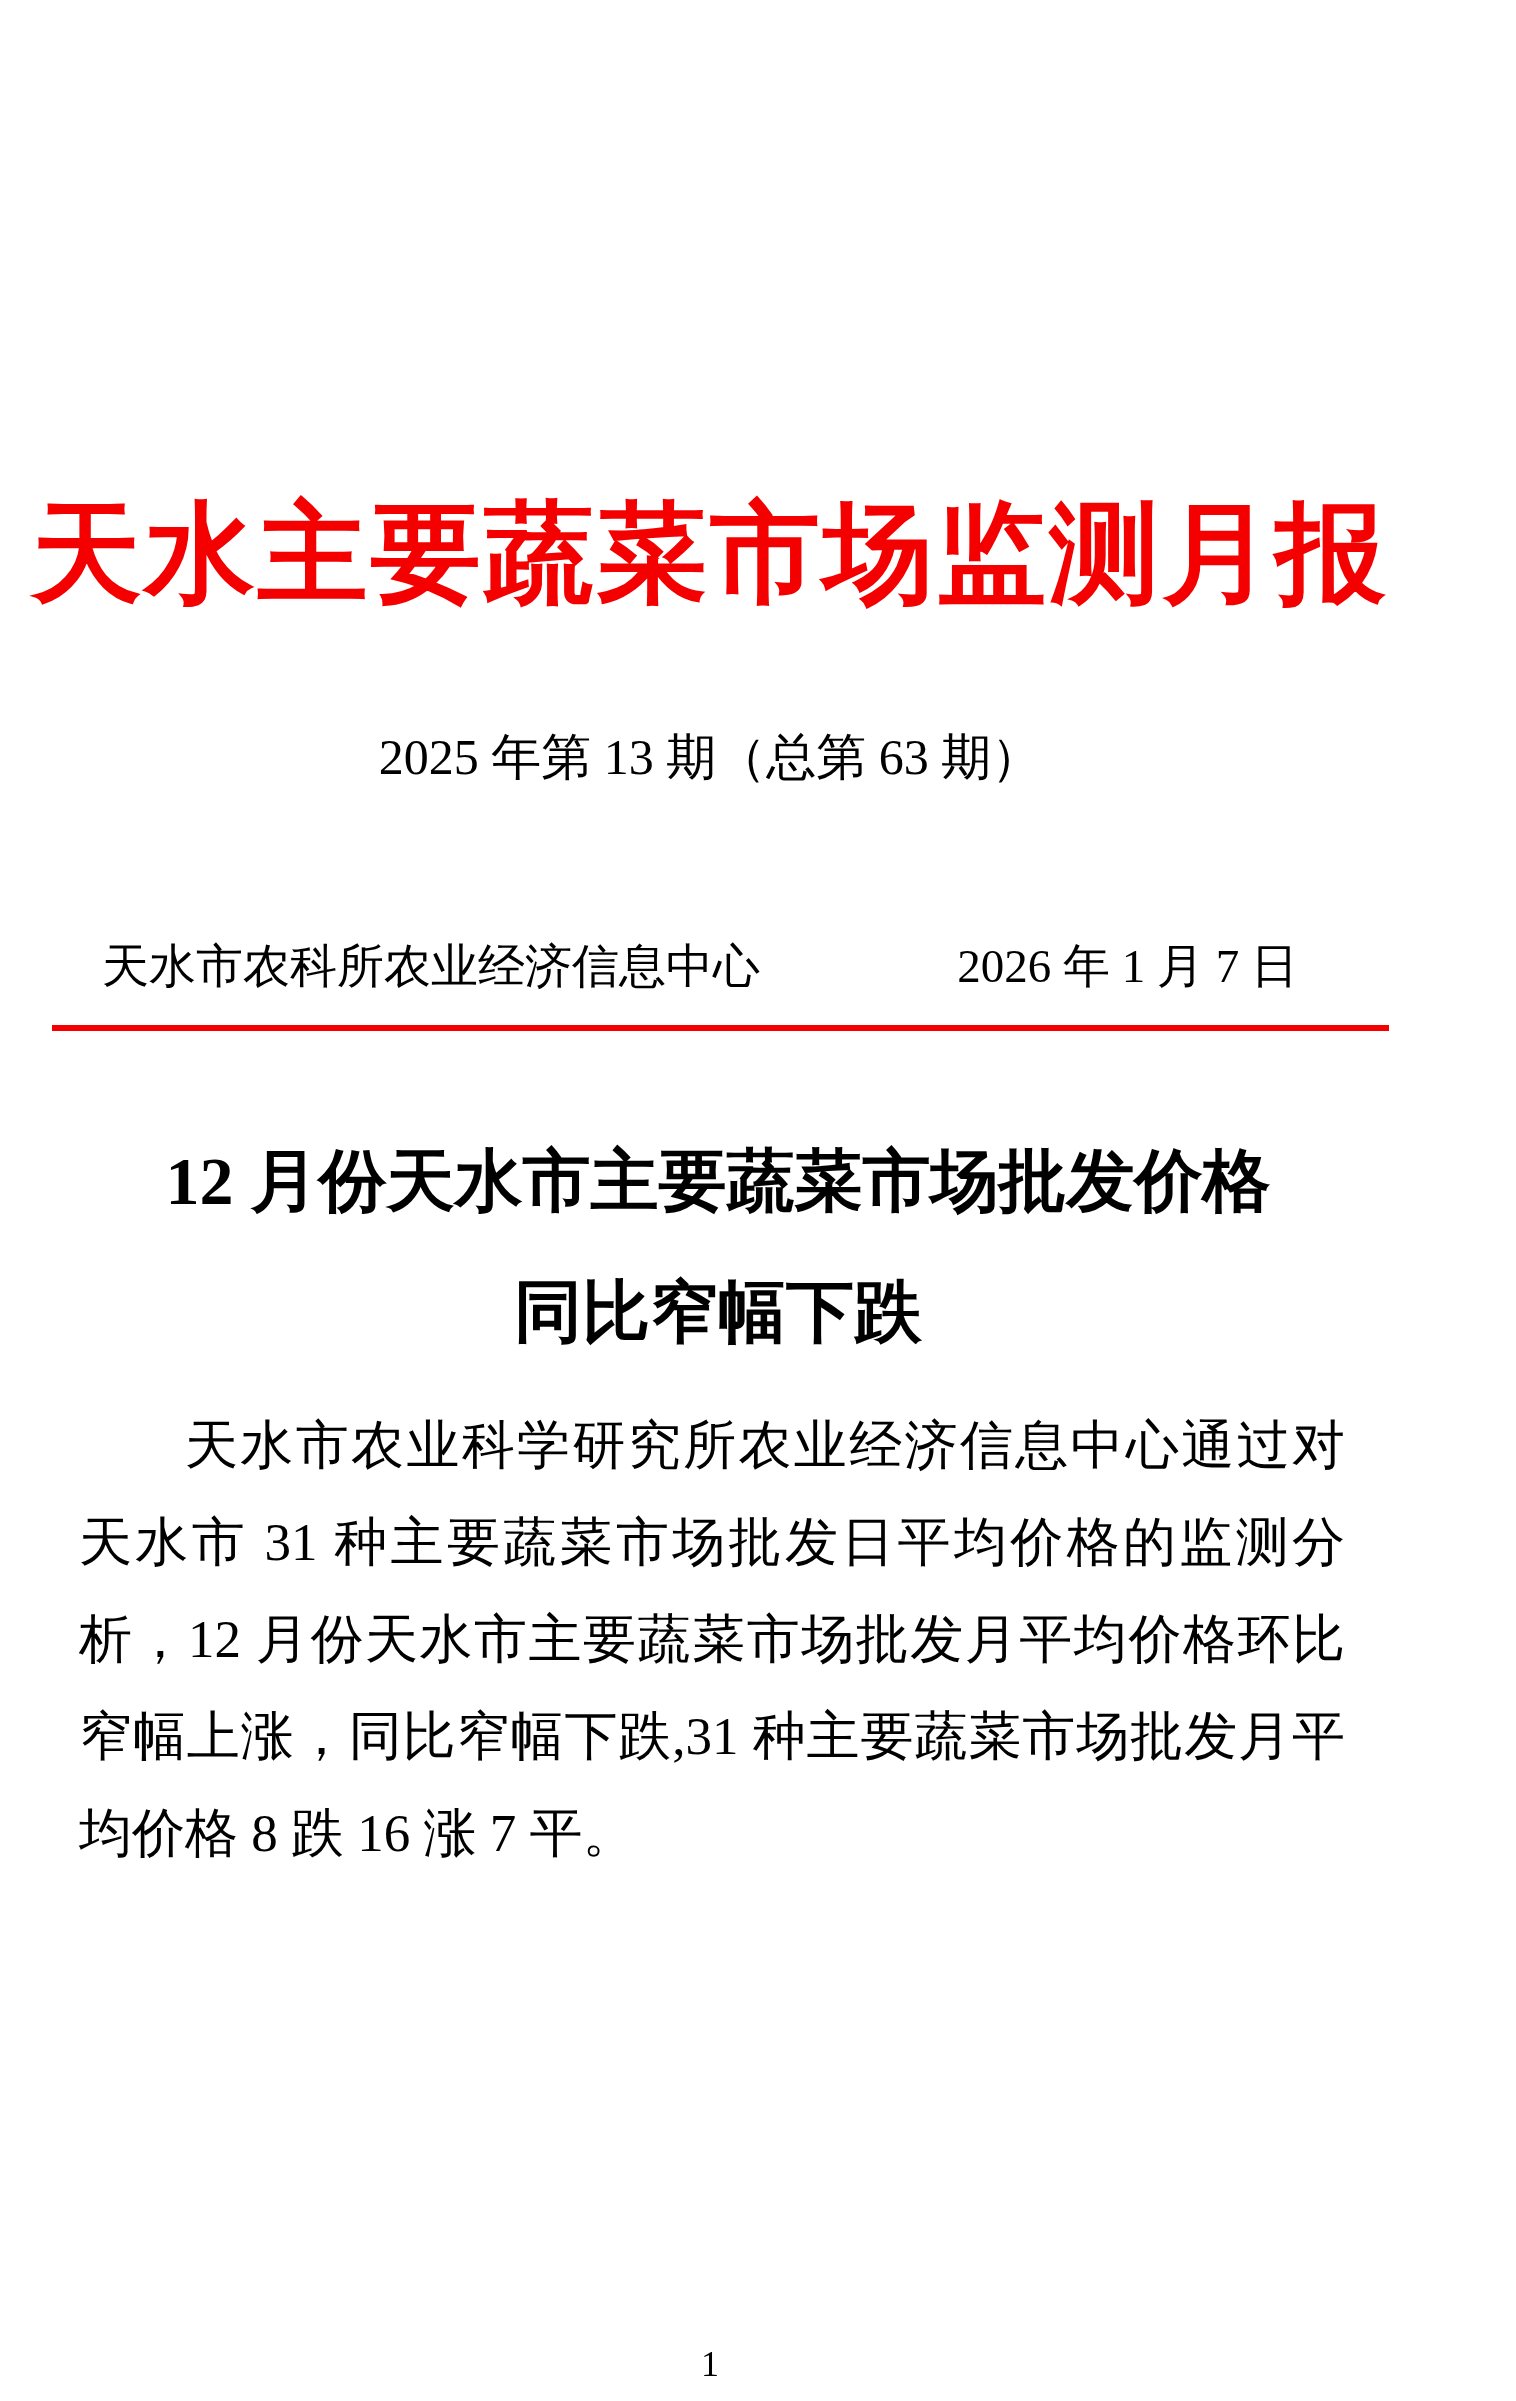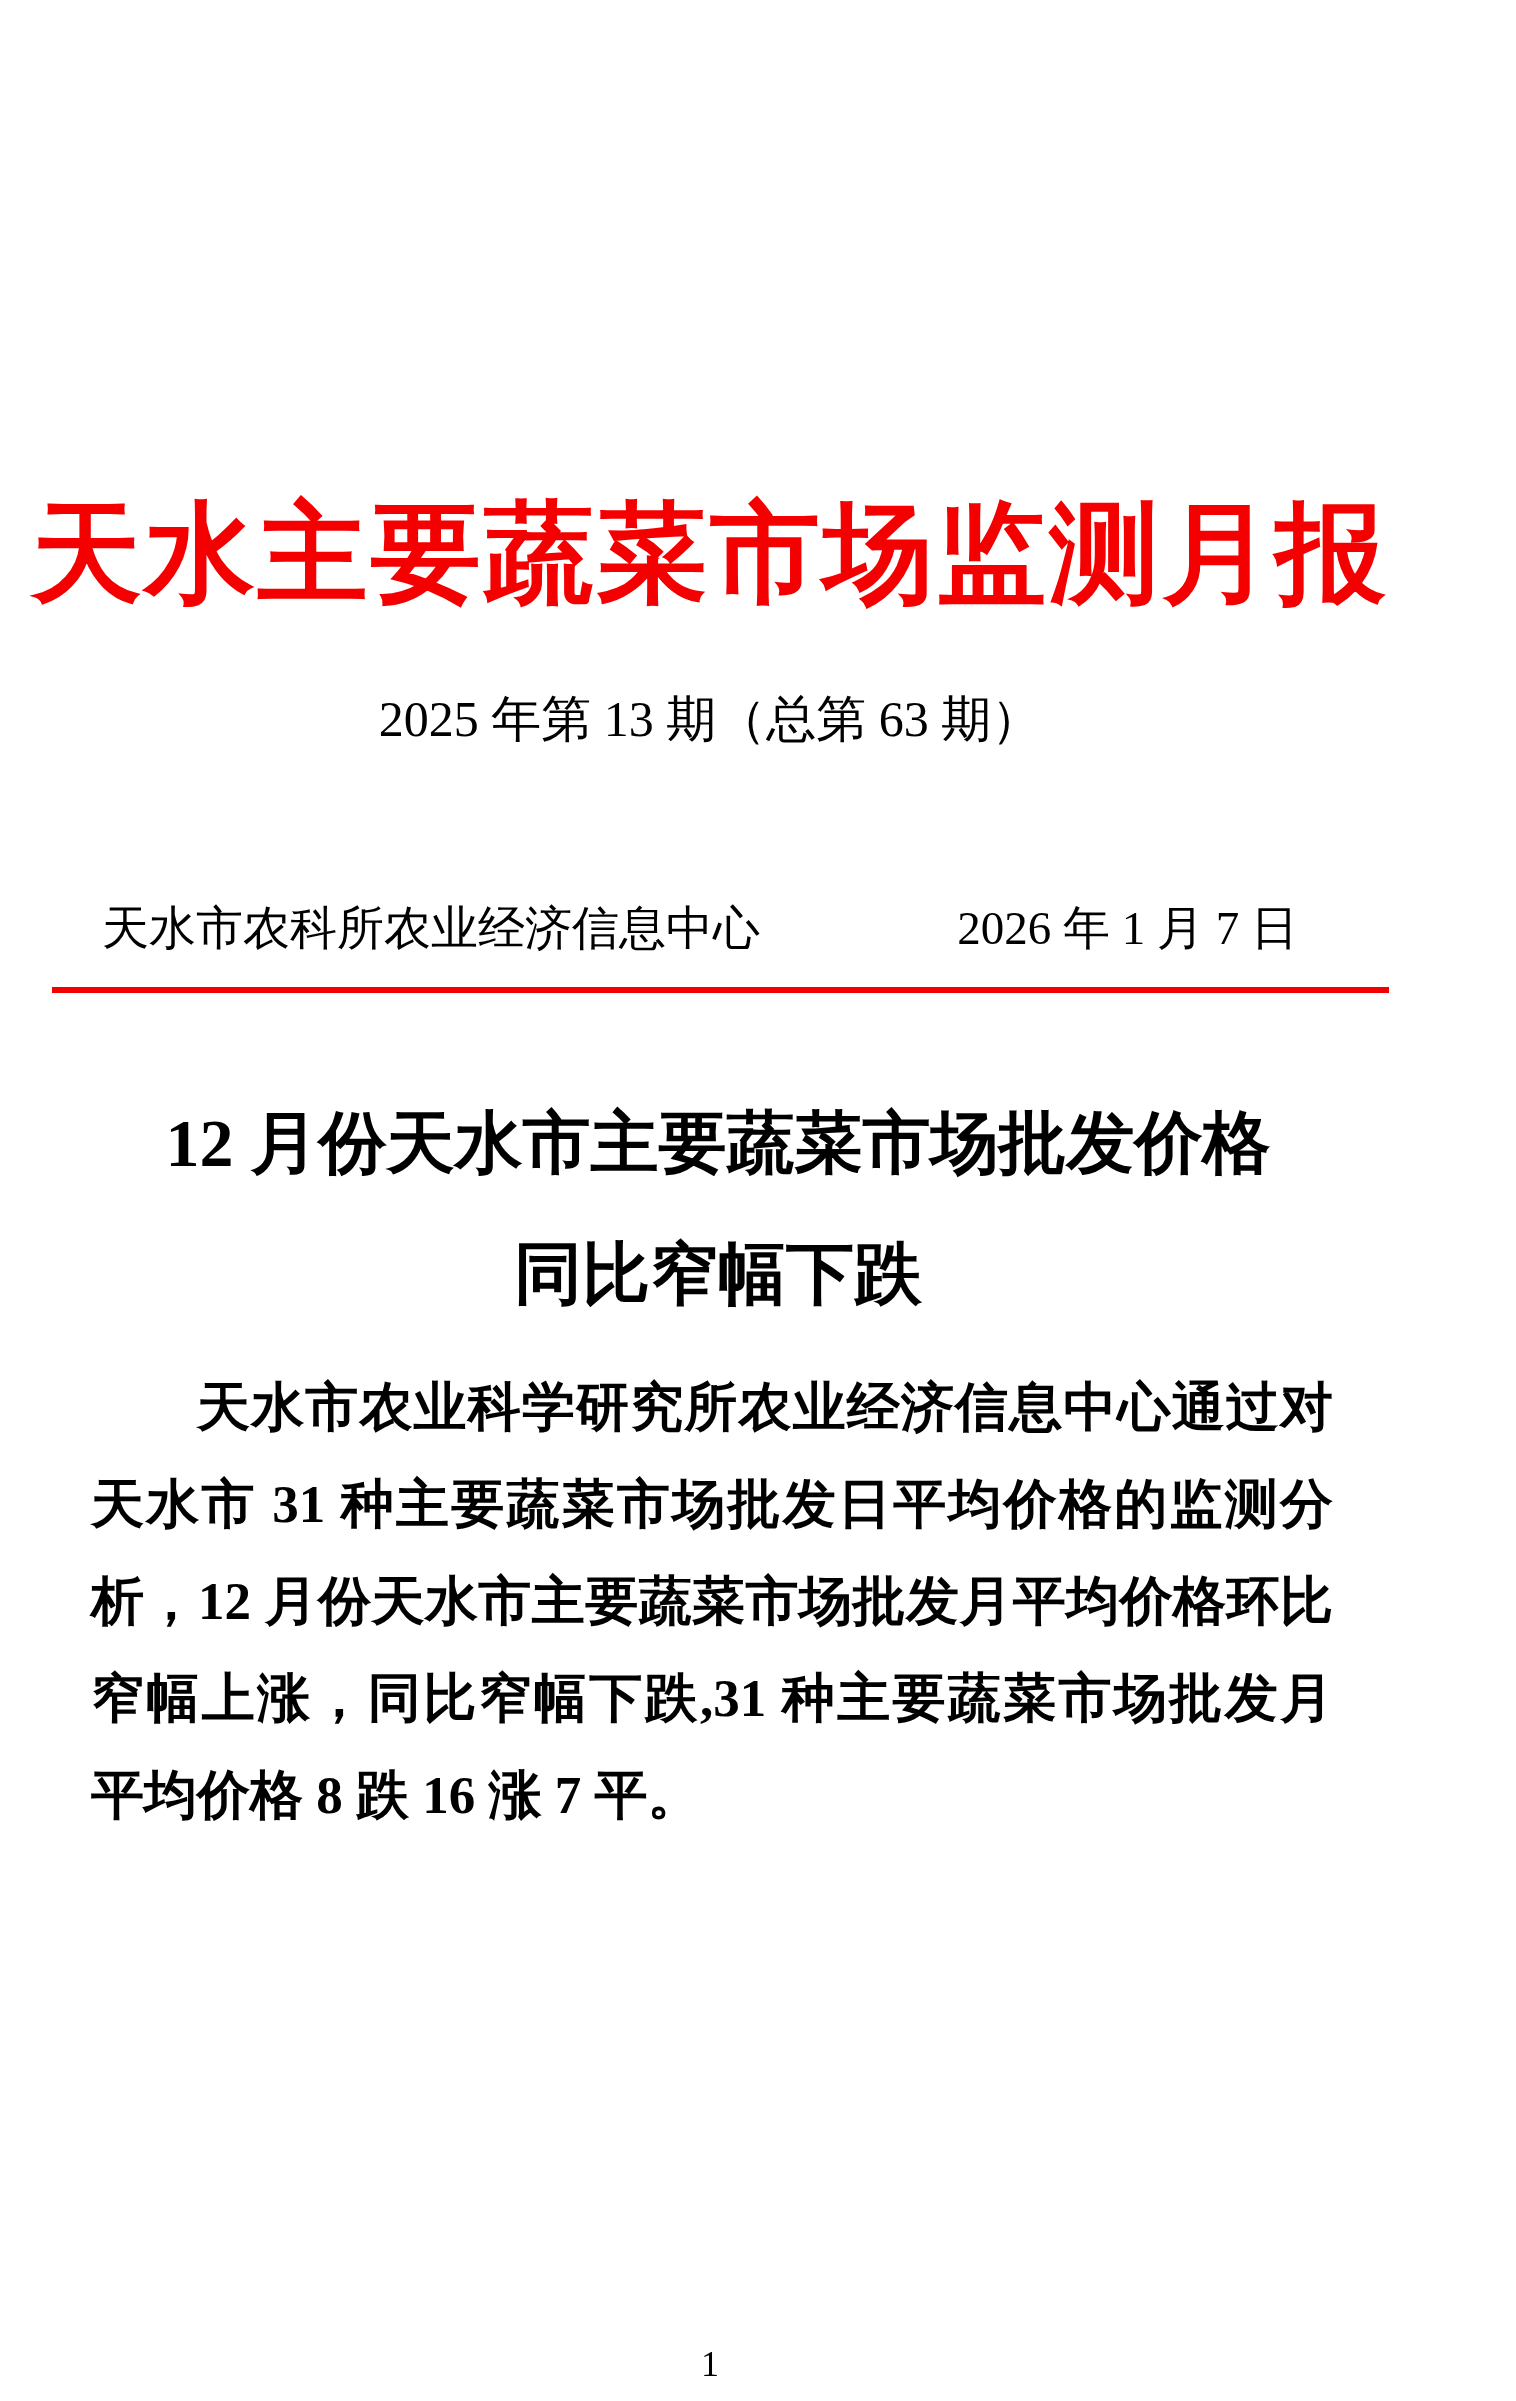--- a/index.html
+++ b/index.html
@@ -21,21 +21,21 @@
     padding-top:488px;
     text-align:center;
     font-size:110px;
     line-height:1.2;
     font-weight:700;
     letter-spacing:3.1px;
     color:var(--red);
     white-space:nowrap;
   }
   .issue-line{
-    margin-top:67px;
+    margin-top:105px;
     text-align:center;
     font-size:50px;
     line-height:1.3;
     white-space:nowrap;
   }
   .pub-row{
     margin-top:146px;
     padding:0 122px 0 102px;
     display:flex;
     justify-content:space-between;
@@ -61,23 +61,22 @@
   }
   .headline .hl{display:block;white-space:nowrap;}
   .article-body{
     margin:19px 75px 0 79px;
     font-size:53px;
     line-height:97px;
     text-align:justify;
     text-justify:inter-ideograph;
   }
   .article-body p{
-    margin:12px;
+    margin:0;
     text-indent:2em;
-    font-weight:bold;
   }
   .page-number{
     position:absolute;
     left:0;
     right:0;
     bottom:19px;
     text-align:center;
     font-size:36px;
     line-height:1;
   }

